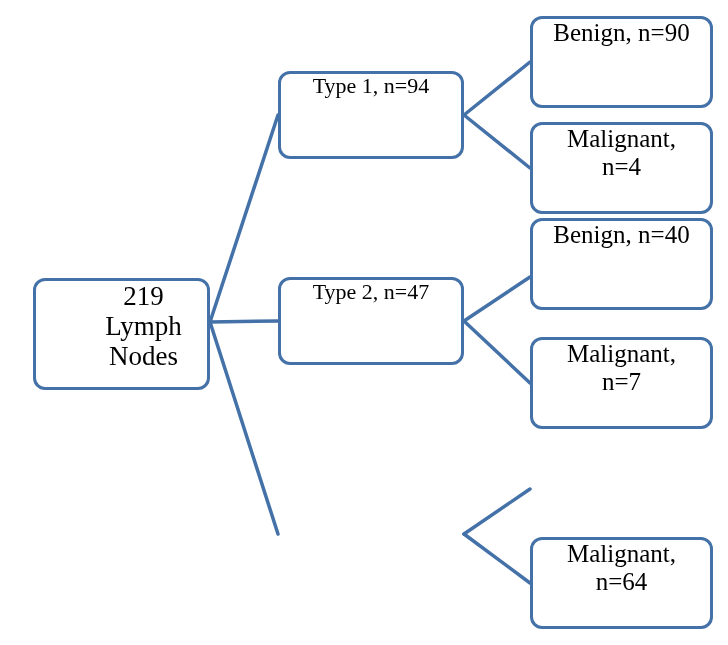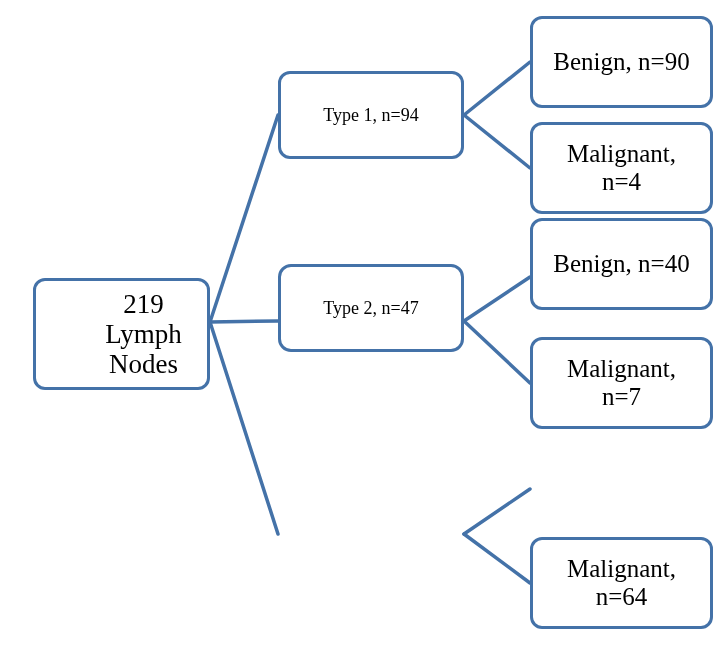--- a/index.html
+++ b/index.html
@@ -24,21 +24,21 @@
     height: 645px;
     pointer-events: none;
   }
   .node {
     position: absolute;
     box-sizing: border-box;
     background: #ffffff;
     border: 3px solid #4472a8;
     border-radius: 12px;
     display: flex;
-    align-items: center;
+    align-items: flex-start;
     justify-content: center;
     text-align: center;
     color: #000000;
     line-height: 1.12;
     z-index: 2;
   }
   .node-label {
     display: block;
     white-space: pre-line;
     padding: 0 4px;
@@ -48,24 +48,24 @@
     top: 278px;
     width: 177px;
     height: 112px;
     font-size: 27px;
     padding-left: 44px;
   }
   .type-node {
     left: 278px;
     width: 186px;
     height: 88px;
-    font-size: 18px;
+    font-size: 22px;
   }
   .type-node-1 { top: 71px; }
-  .type-node-2 { top: 264px; border-radius: 13px; }
+  .type-node-2 { top: 277px; }
   .type-node-3 { top: 490px; }
   .leaf-node {
     left: 530px;
     width: 183px;
     height: 92px;
     font-size: 25px;
   }
   .leaf-1-benign    { top: 16px;  }
   .leaf-1-malignant { top: 122px; }
   .leaf-2-benign    { top: 218px; }

